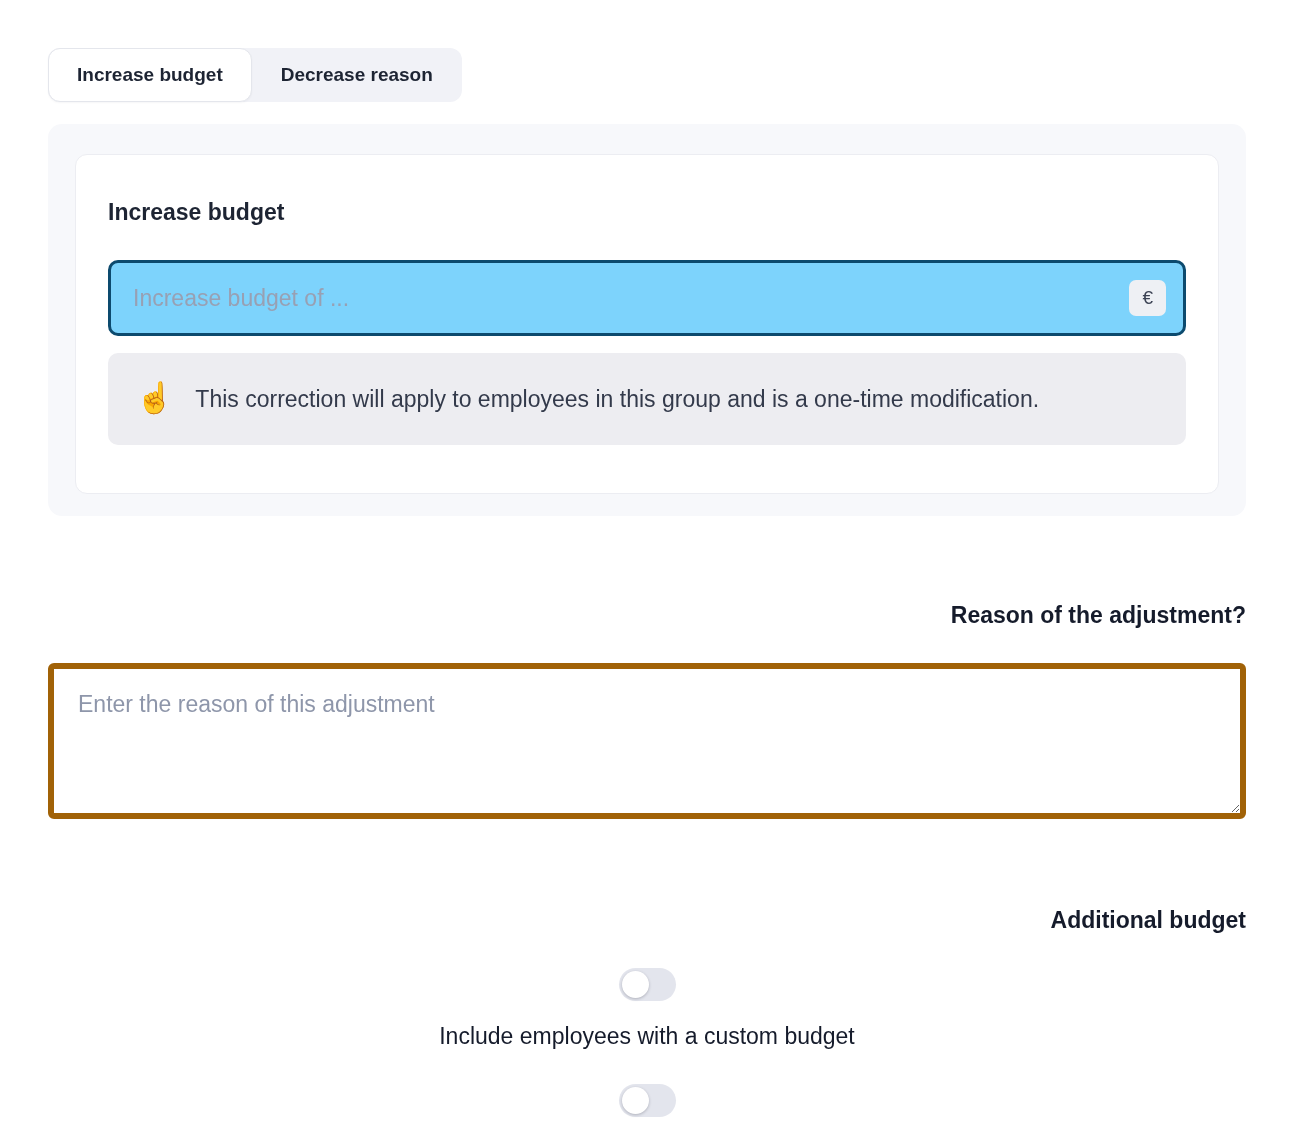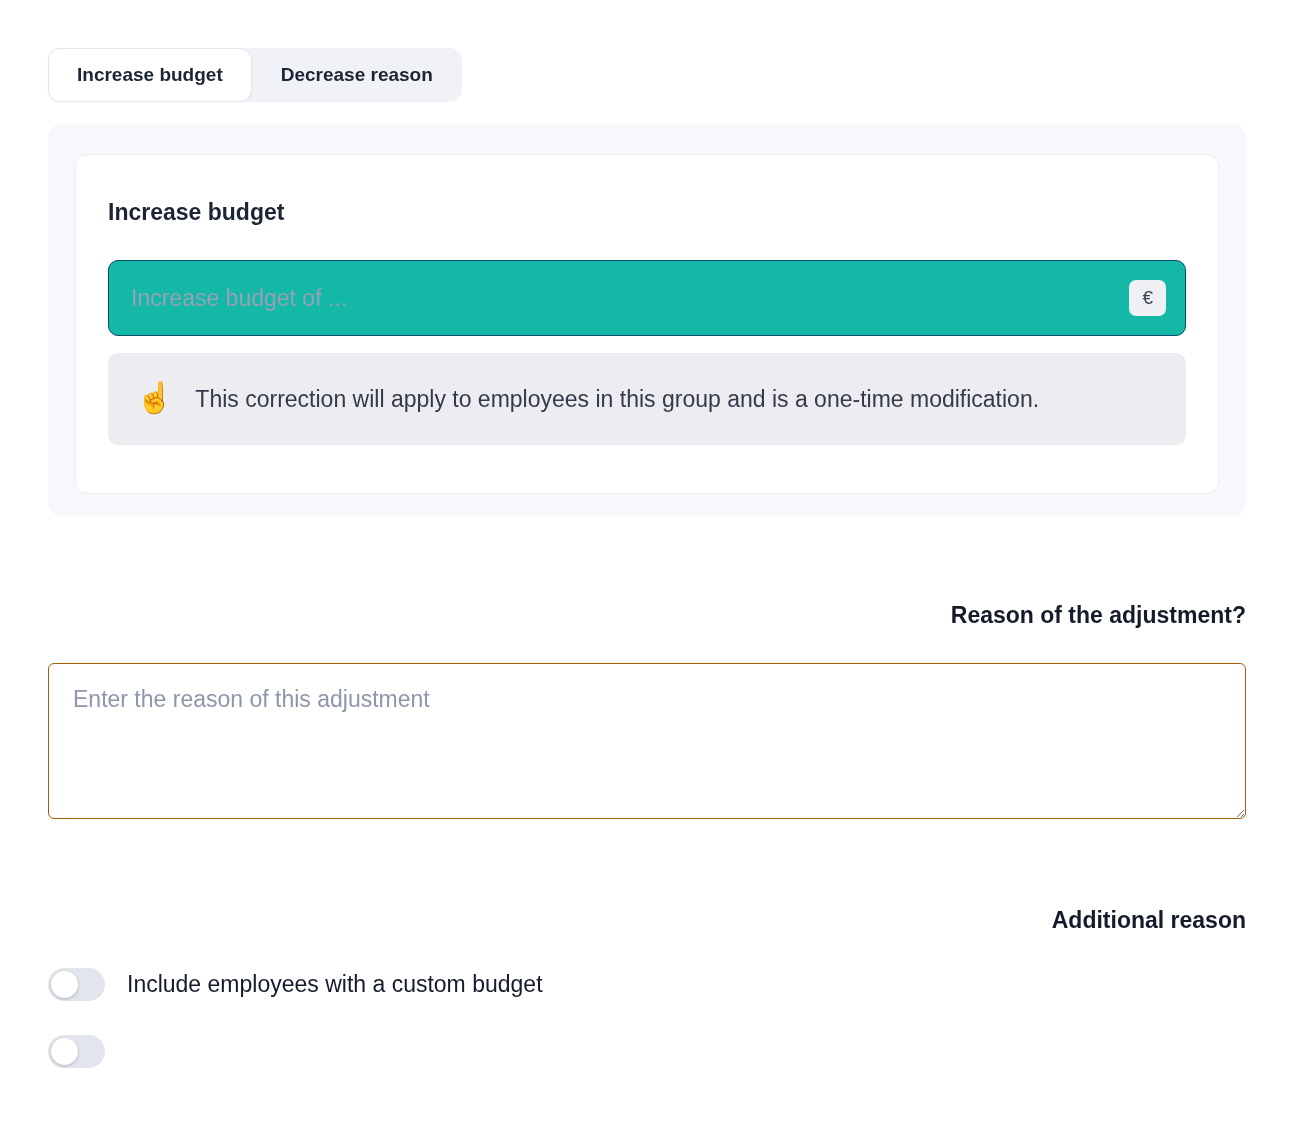--- a/index.html
+++ b/index.html
@@ -63,27 +63,27 @@
     margin-bottom: 34px;
   }
 
   .amount-wrap {
     position: relative;
     width: 100%;
   }
   .amount-input {
     width: 100%;
     height: 76px;
-    border: 1px solid #0c4a6e;
+    border: 3px solid #0c4a6e;
     border-radius: 10px;
     padding: 0 70px 0 22px;
     font-family: "Liberation Sans", sans-serif;
     font-size: 23px;
     color: #1d2433;
-    background: #14b8a6;
+    background: #7dd3fc;
     outline: none;
   }
   .amount-input::placeholder { color: #98a0b3; }
   .currency-badge {
     position: absolute;
     right: 20px;
     top: 50%;
     transform: translateY(-50%);
     background: #eef0f4;
     border-radius: 7px;
@@ -120,38 +120,39 @@
     font-size: 23px;
     font-weight: 700;
     color: #151b2b;
     text-align: right;
   }
   .reason-heading { margin-top: 86px; }
   .reason-textarea {
     margin-top: 34px;
     width: 100%;
     height: 156px;
-    border: 1px solid #a16207;
+    border: 6px solid #a16207;
     border-radius: 6px;
     padding: 22px 24px;
     font-family: "Liberation Sans", sans-serif;
     font-size: 23px;
     color: #1d2433;
     resize: both;
     outline: none;
   }
   .reason-textarea::placeholder { color: #8e96aa; }
 
   
   .options-heading { margin-top: 84px; }
   .option-row {
     display: flex;
     align-items: center;
     gap: 22px;
     margin-top: 34px;
+    flex-direction: column;
   }
   .option-row:first-of-type { margin-top: 40px; }
   .toggle {
     width: 57px;
     height: 33px;
     background: #e3e5ed;
     border-radius: 999px;
     position: relative;
     cursor: pointer;
     flex: 0 0 auto;
@@ -198,21 +199,21 @@
       </div>
     </div>
   </div>
 
   
   <div class="section-heading reason-heading">Reason of the adjustment?</div>
 
   <textarea class="reason-textarea" placeholder="Enter the reason of this adjustment" style=""></textarea>
 
   
-  <div class="section-heading options-heading">Additional reason</div>
+  <div class="section-heading options-heading">Additional budget</div>
 
   <div class="option-row">
     <div class="toggle">
       <div class="knob"></div>
     </div>
     <div class="option-label">Include employees with a custom budget</div>
   </div>
 
   <div class="option-row">
     <div class="toggle">

